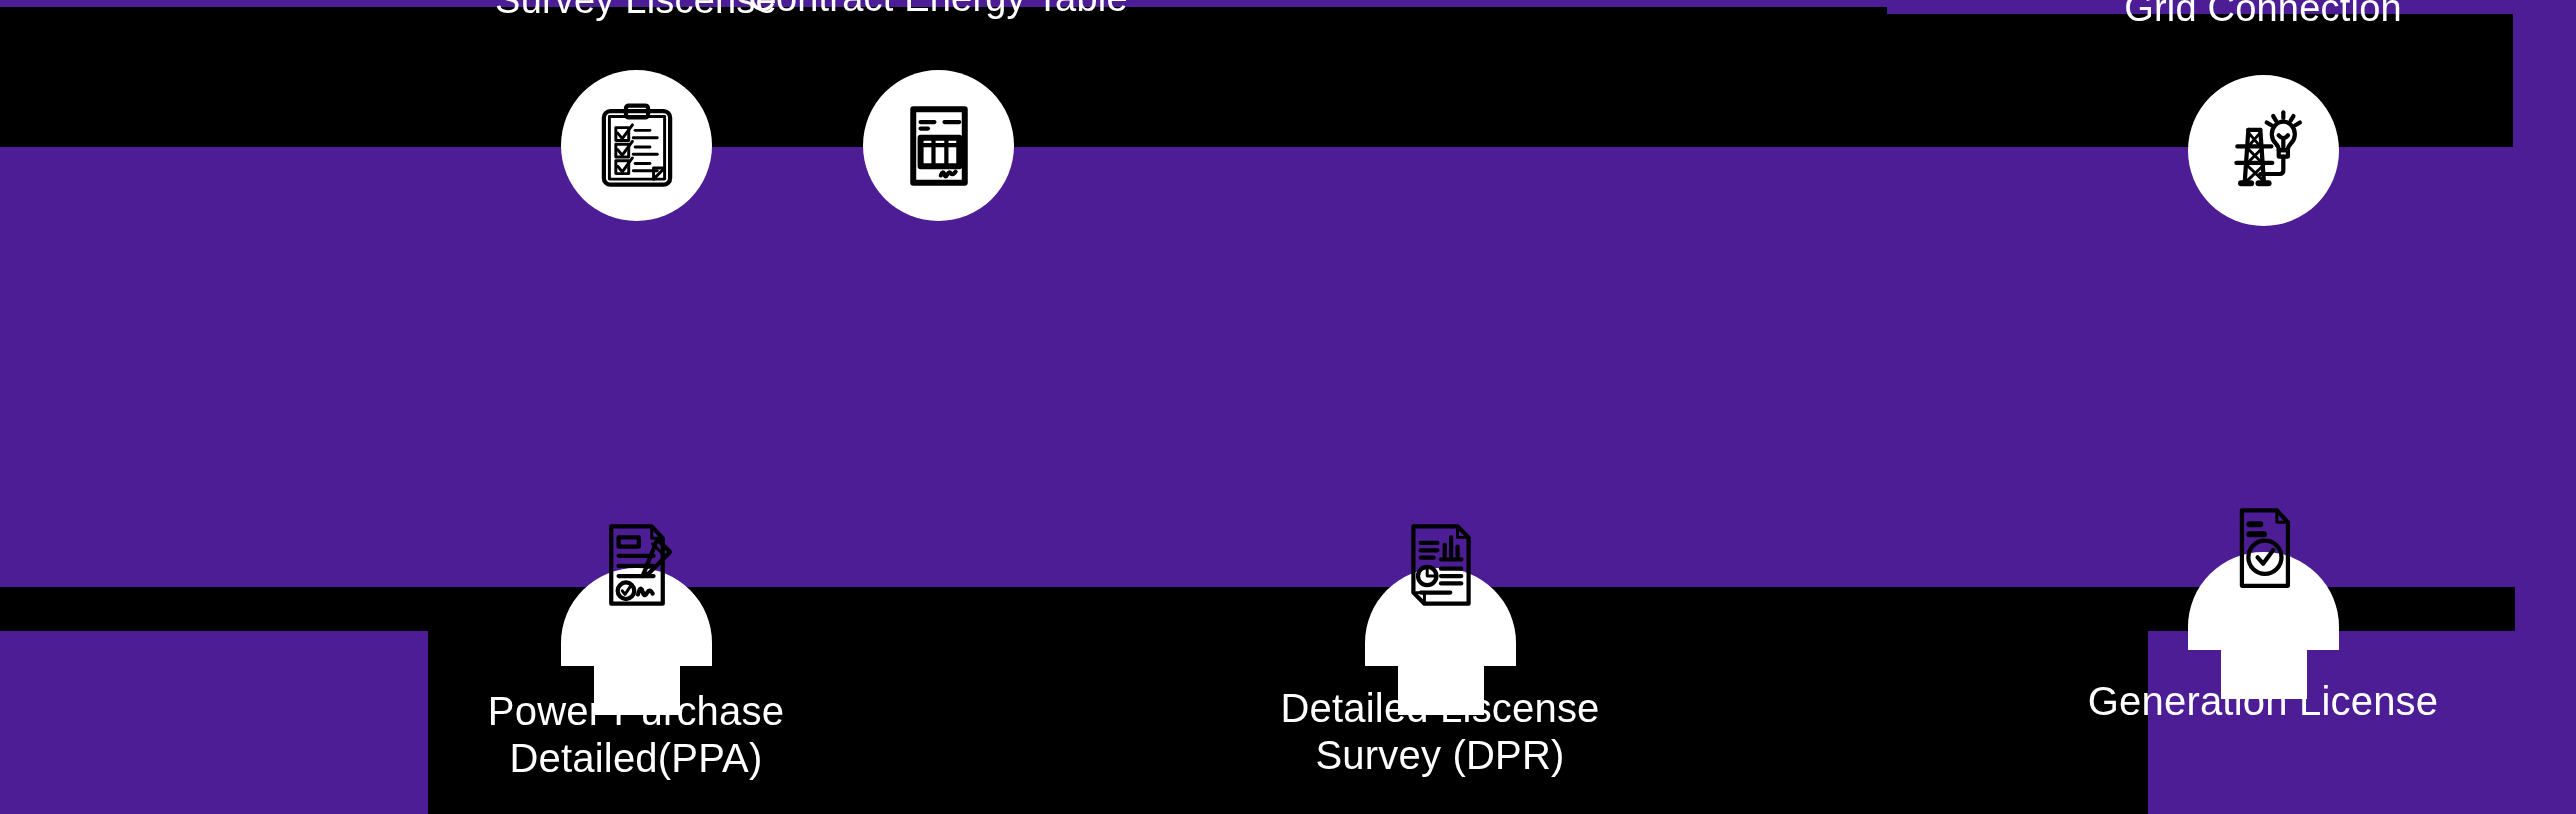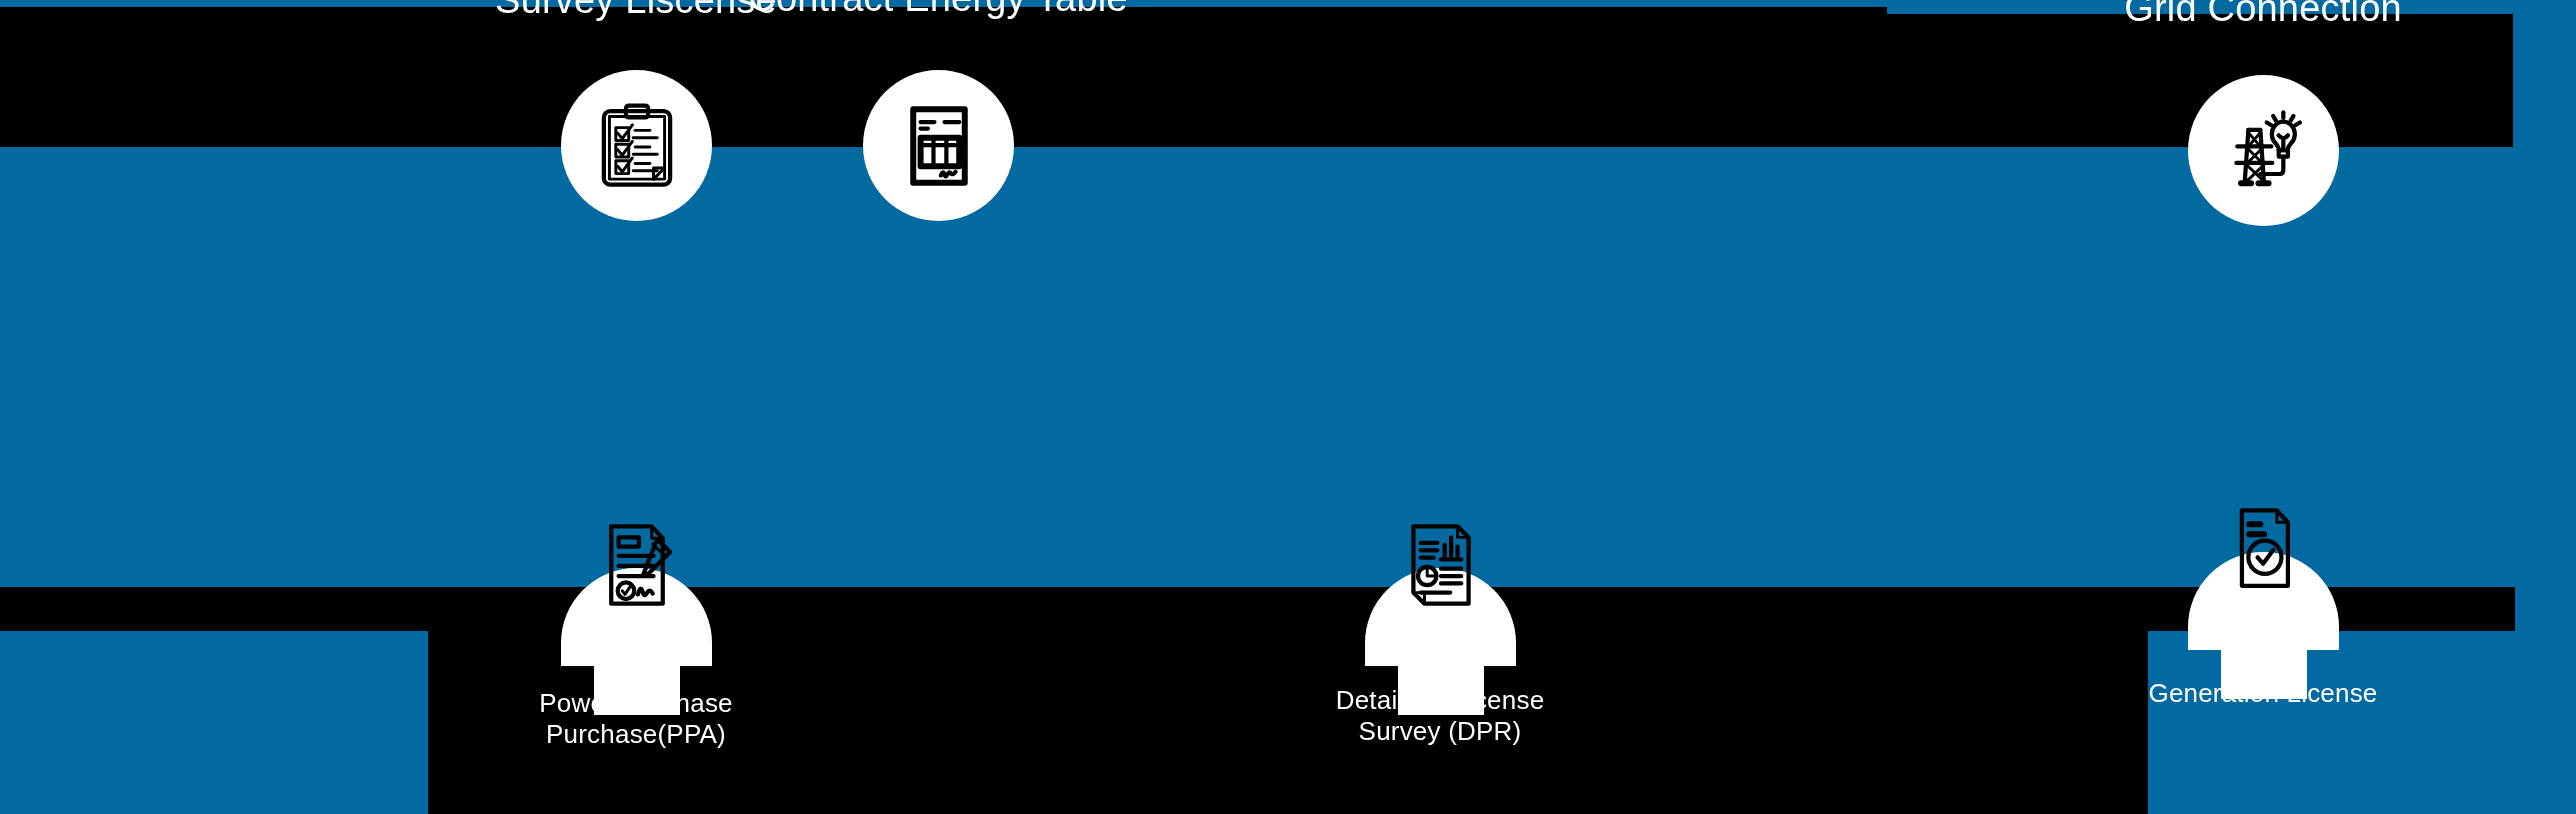--- a/index.html
+++ b/index.html
@@ -4,21 +4,21 @@
 <style>
   html,body{margin:0;padding:0;background:#ffffff;}
   body{
     font-family:"Liberation Sans", sans-serif;
     -webkit-font-smoothing:antialiased;
   }
   #stage{
     position:relative;
     width:2576px;
     height:814px;
-    background:#0369a1;
+    background:#4c1d95;
     overflow:hidden;
   }
 
   
   .band{position:absolute;background:#000000;}
 
   
   #band-top-left   {left:0px;    top:6.7px;  width:1887px; height:140px;}
   #band-top-right  {left:1887px; top:13.5px;  width:626px; height:133px;}
 
@@ -75,21 +75,21 @@
   .node-bot .icon{
     position:absolute;
     left:50%;
     transform:translateX(-50%);
     top:-49px;
     width:92px;height:92px;
   }
   .node-bot .caption{
     position:absolute;
     color:#ffffff;
-    font-size:26px;
+    font-size:40px;
     line-height:1.18;
     text-align:center;
     white-space:nowrap;
     font-weight:400;
     letter-spacing:0.2px;
   }
 
   svg{display:block;overflow:visible;}
   .ln{fill:none;stroke:#000;stroke-width:3.2;stroke-linecap:round;stroke-linejoin:round;}
   .ln-t{fill:none;stroke:#000;stroke-width:4.6;stroke-linecap:round;stroke-linejoin:round;}
@@ -197,21 +197,21 @@
         <line class="ln-t" x1="30" y1="62" x2="68" y2="62"></line>
         <circle class="ln-t" cx="38" cy="78" r="9"></circle>
         <path class="ln" d="M34 78 L37 82 L43 73"></path>
         <path class="ln-t" d="M51 82 q3 -11 5 -3 q2 7 5 1 q3 -5 6 1"></path>
         <path class="ln-t" d="M72 22 L86 36 L63 59 L56 62 L59 55 Z"></path>
         <line class="ln" x1="67" y1="27" x2="81" y2="41"></line>
       </svg>
     </div>
     <div class="caption" style="left:-258px;top:120px;width:666px;">
       <div>Power Purchase</div>
-      <div>Purchase(PPA)</div>
+      <div>Detailed(PPA)</div>
     </div>
   </div>
 
   <div class="node node-bot" id="node-bot-1" style="left:1365px;top:568px;width:151px;height:98px;">
     <div class="notch"></div>
     <div class="notch-tail"></div>
     <div class="icon">
       <svg viewBox="0 0 100 100" width="92" height="92" aria-hidden="true">
         <path class="ln-t" d="M20 8 L68 8 L80 20 L80 92 L32 92 L20 80 Z"></path>
         <path class="ln" d="M68 8 L68 20 L80 20"></path>

